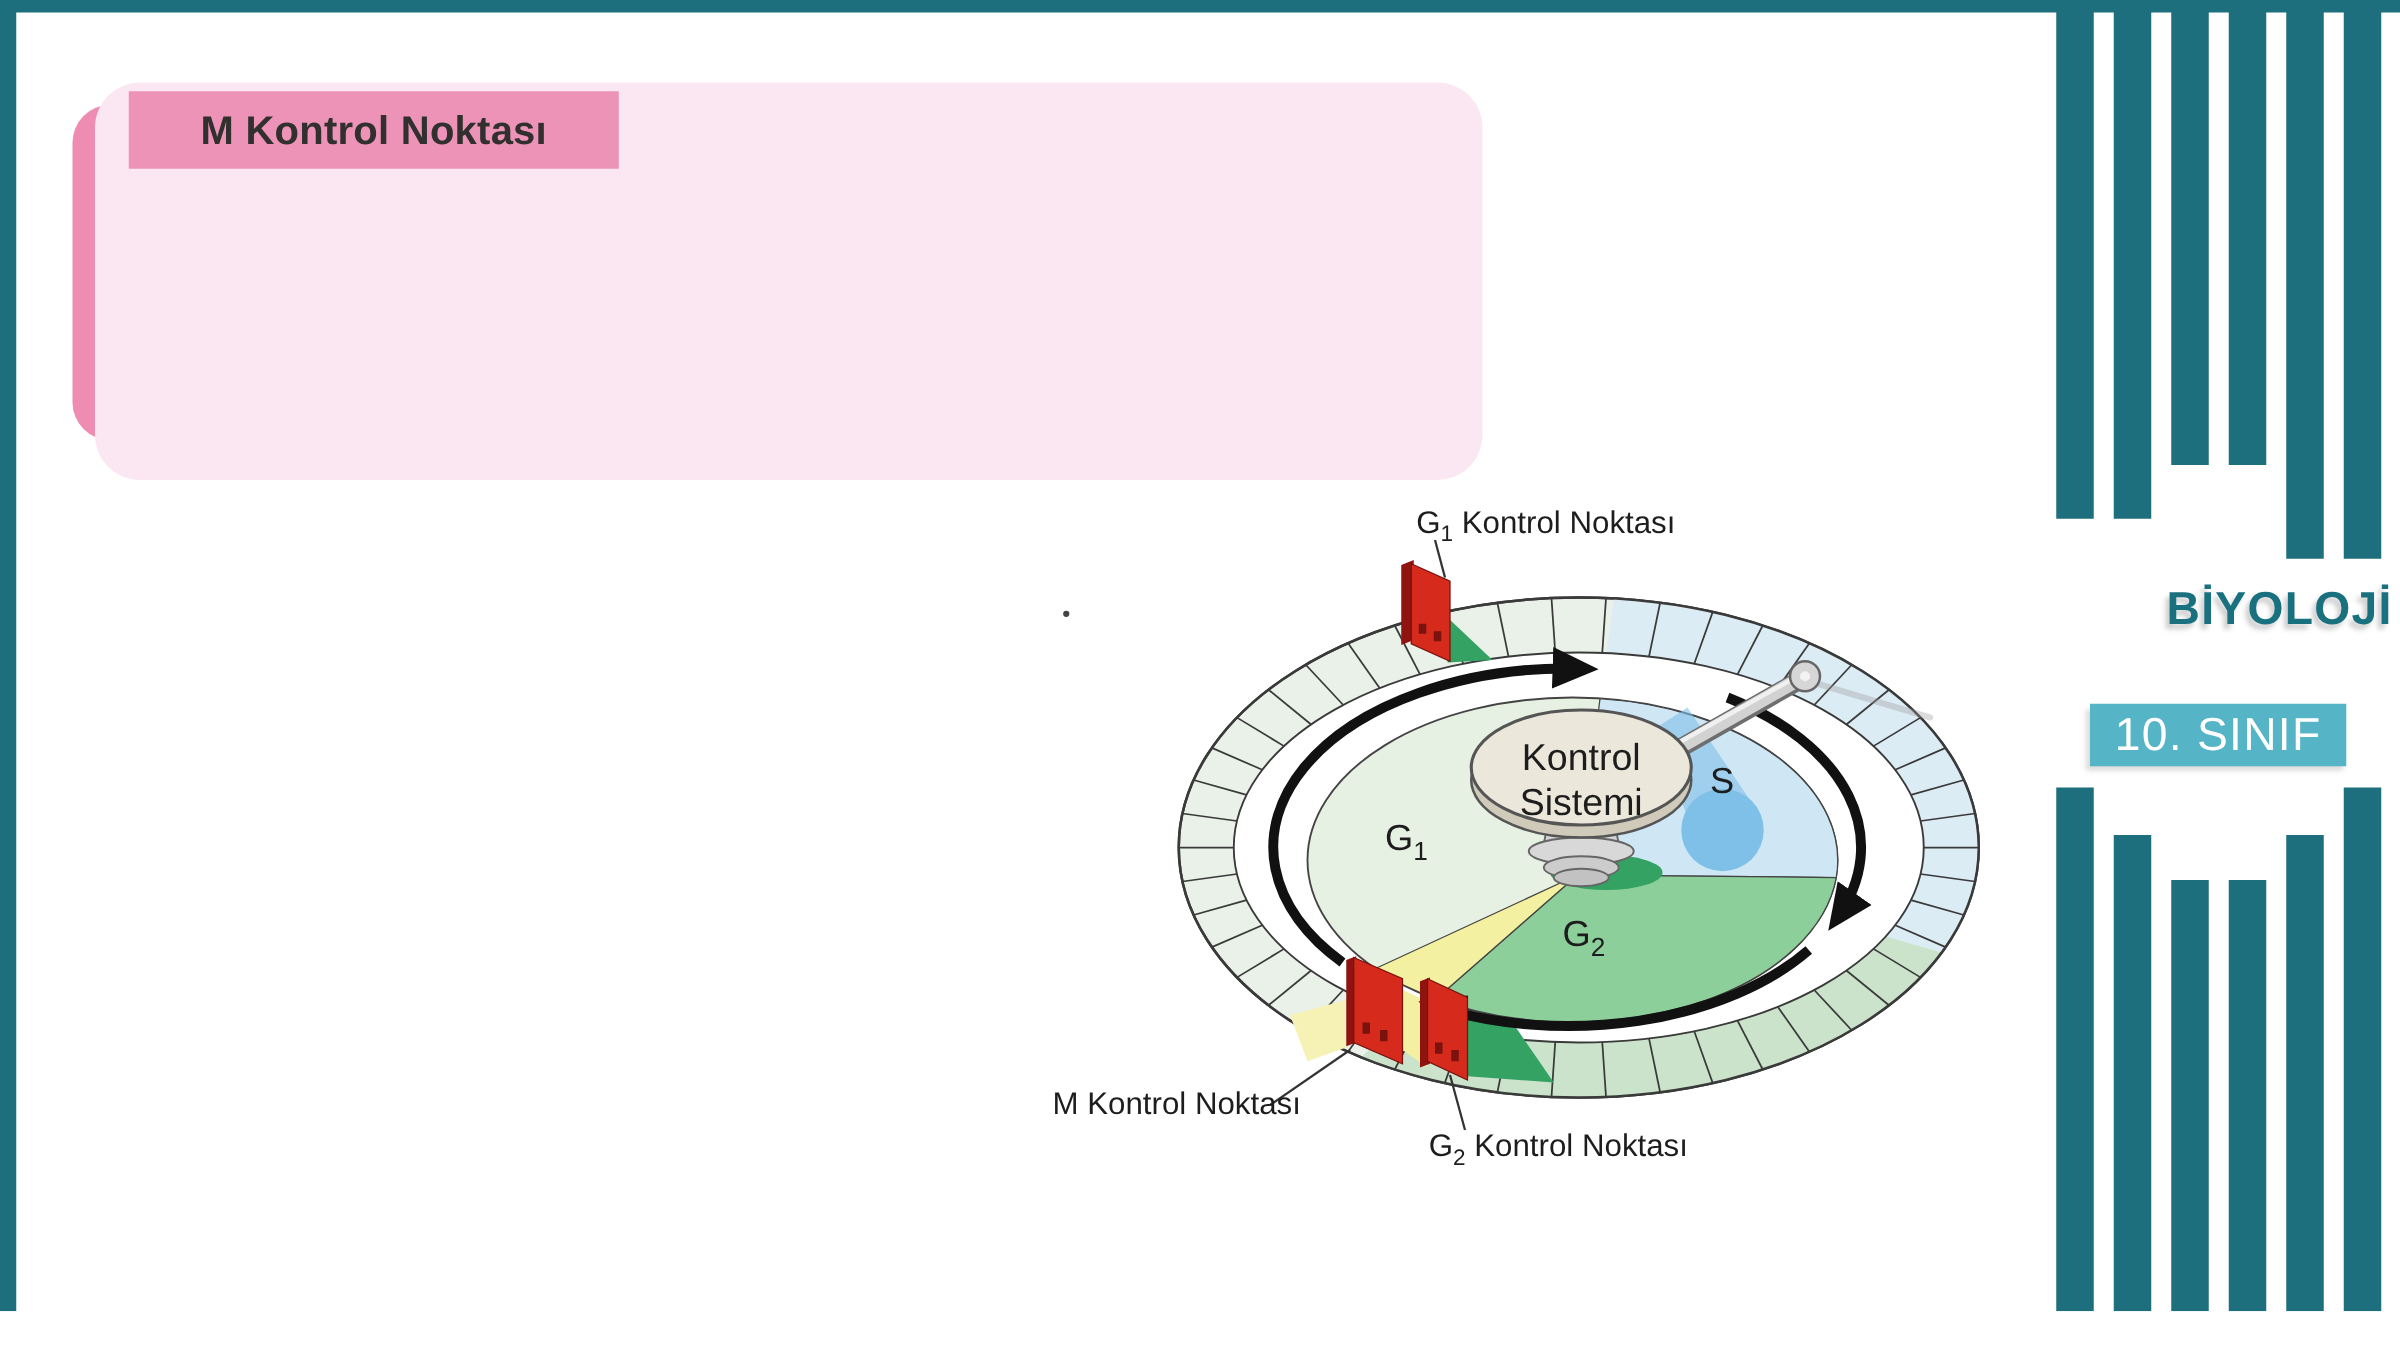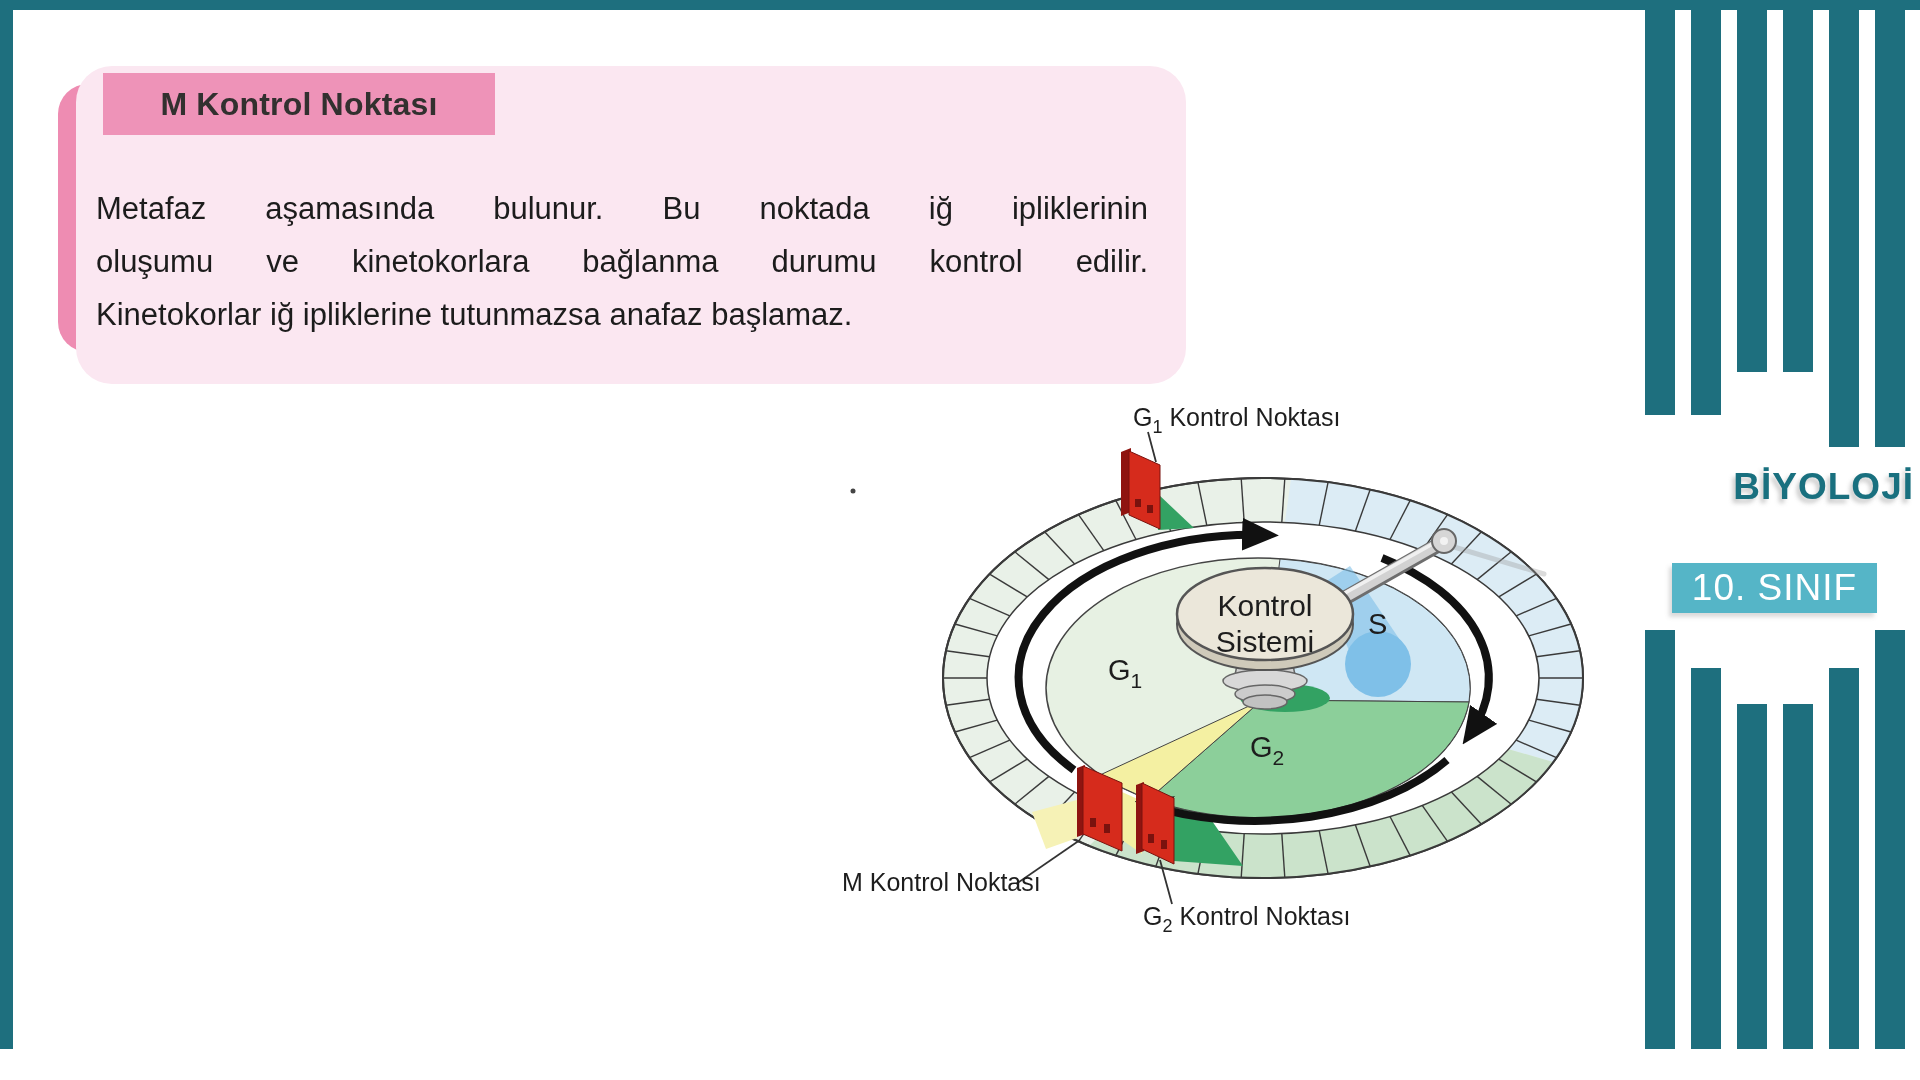--- a/index.html
+++ b/index.html
@@ -37,25 +37,20 @@
 
 <div id="stage">
 
   <div class="border-top"></div>
   <div class="border-left"></div>
   <div class="border-bottom"></div>
 
   <div class="card-spine"></div>
   <div class="card"></div>
   <div class="card-header">M Kontrol Noktası</div>
-  <div class="card-body">
-    <div class="jline">Metafaz aşamasında bulunur. Bu noktada iğ ipliklerinin</div>
-    <div class="jline">oluşumu ve kinetokorlara bağlanma durumu kontrol edilir.</div>
-    <div class="lline">Kinetokorlar iğ ipliklerine tutunmazsa anafaz başlamaz.</div>
-  </div>
 
   <svg id="diagram" viewBox="830 395 790 560" xmlns="http://www.w3.org/2000/svg">
 
     <ellipse cx="1263" cy="678" rx="320" ry="200" stroke="#3a3a3a" stroke-width="2" fill="#e9f1e8"></ellipse>
 
     <path d="M1263,678 L1291,479 A320,200 0 0 1 1553,762 Z" fill="#dcecf5"></path>
 
     <path d="M1263,678 L1553,762 A320,200 0 0 1 1089,846 Z" fill="#cbe3cb"></path>
 
     <ellipse cx="1263" cy="678" rx="276" ry="156" fill="#ffffff" stroke="#3a3a3a" stroke-width="1.5"></ellipse>

